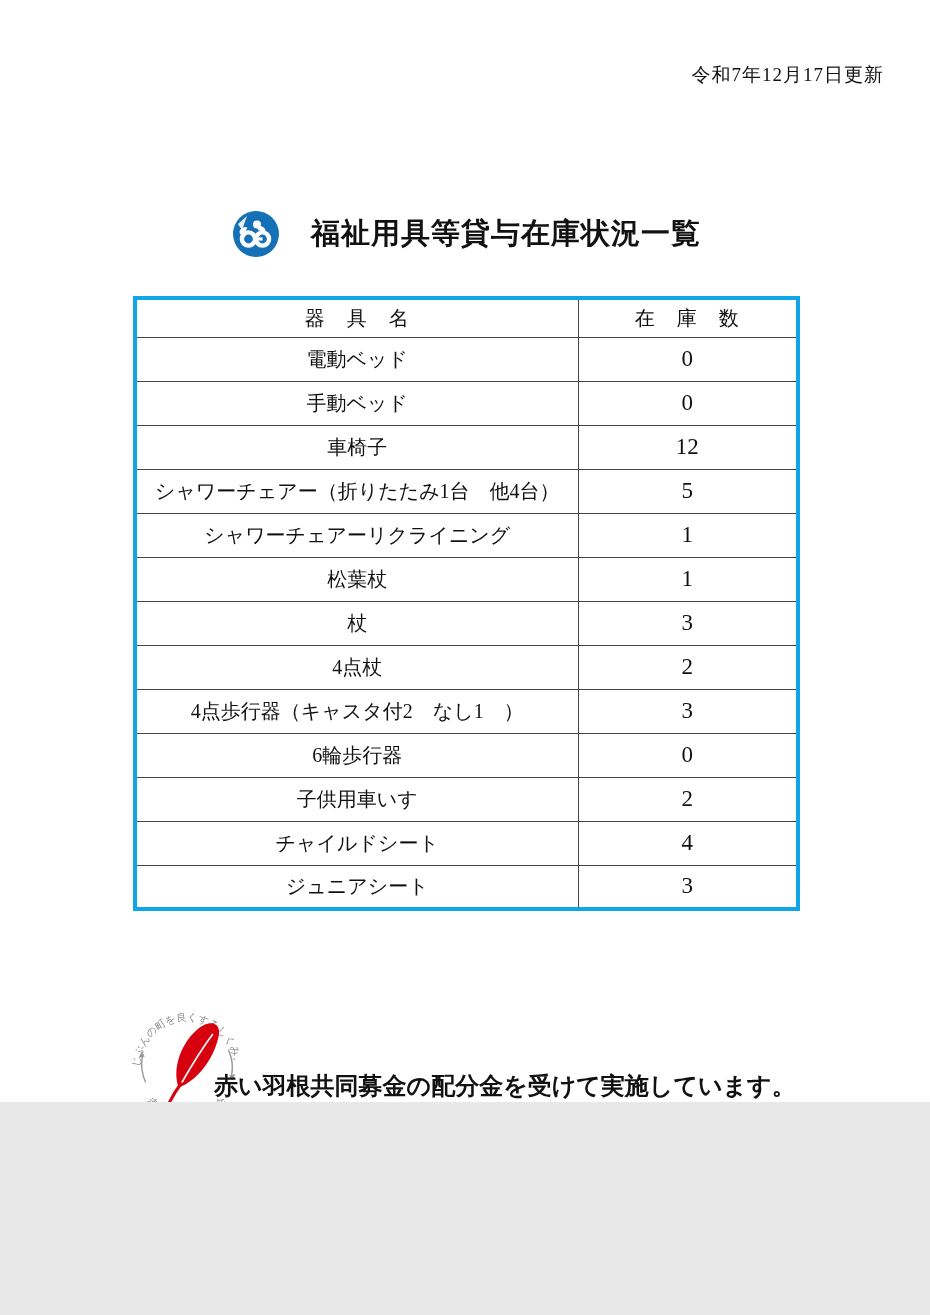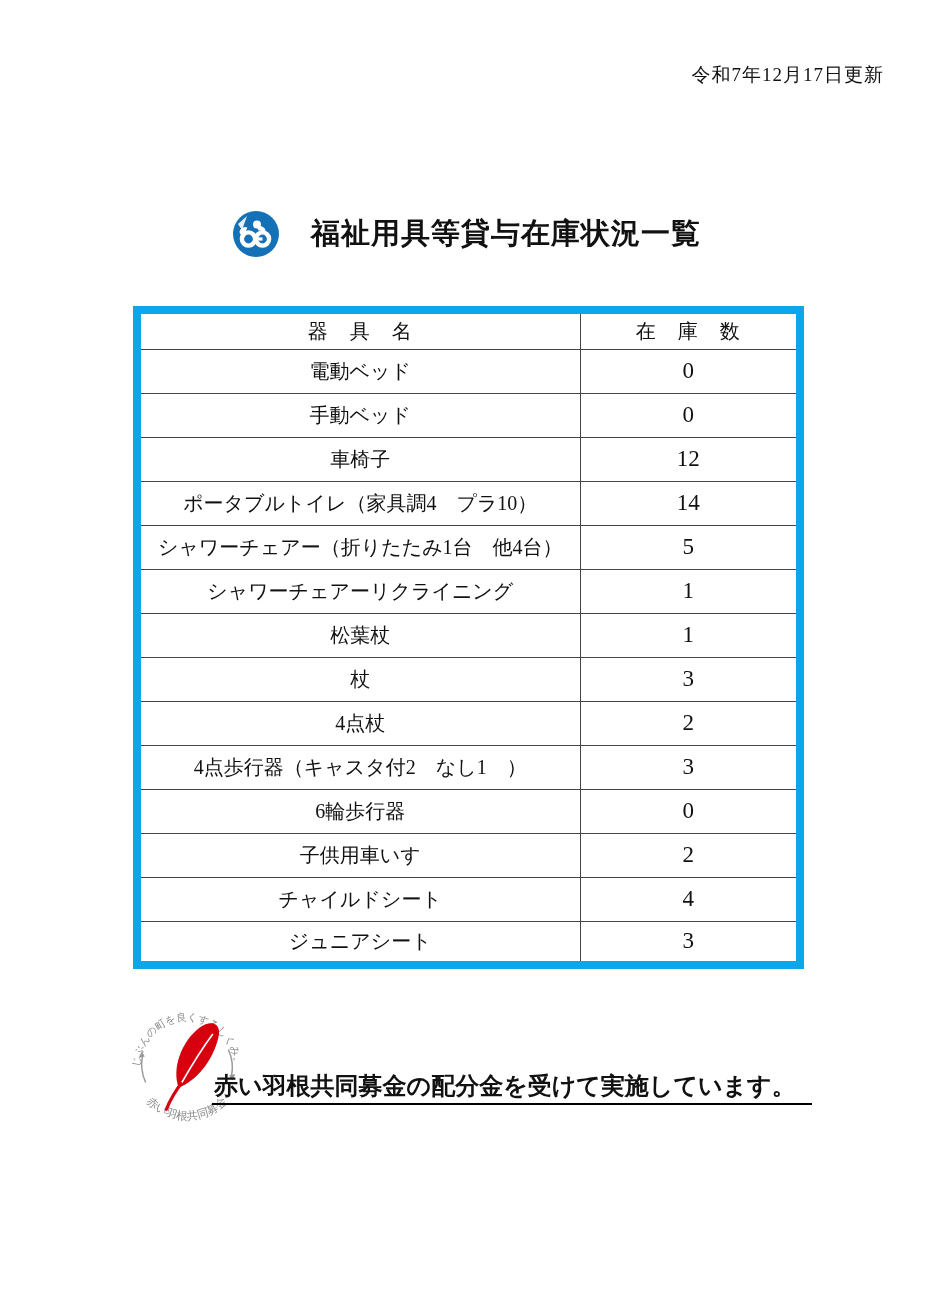--- a/index.html
+++ b/index.html
@@ -1,36 +1,36 @@
 <!DOCTYPE html>
 <html><head>
 <meta charset="utf-8">
 <style>
   html,body { margin:0; padding:0; background:#e8e8e8; }
   .page {
-    position:relative; width:930px; height:1315px; margin:0 auto;
+    position:relative; width:930px; height:1102px; margin:0 auto;
     background:#ffffff; overflow:hidden;
     font-family:"Liberation Serif","DejaVu Serif",serif; color:#111;
   }
   .update-date {
     position:absolute; top:62px; right:46px;
     font-size:19px; letter-spacing:1px; white-space:nowrap;
   }
   .title-row {
     position:absolute; left:232px; top:210px;
     display:flex; align-items:center; gap:31px;
   }
   .org-logo { width:48px; height:48px; flex:0 0 auto; }
   .page-title {
     margin:0; font-size:29px; font-weight:bold; letter-spacing:1px; white-space:nowrap;
   }
   table.inv {
-    position:absolute; left:133px; top:306px; width:663px;
+    position:absolute; left:133px; top:296px; width:663px;
     border-collapse:collapse; table-layout:fixed;
-    border:8px solid #0ea5e9;
+    border:4px solid #0ea5e9;
   }
   table.inv th, table.inv td {
     border:1.8px solid #454545;
     text-align:center; vertical-align:middle;
     padding:0; overflow:hidden; white-space:nowrap;
   }
   table.inv thead tr { height:39px; }
   table.inv tbody tr { height:44px; }
   th.col-item, th.col-stock { font-weight:normal; font-size:20px; letter-spacing:1px; }
   td.item-cell  { font-size:20px; }
@@ -93,24 +93,20 @@
       <td class="item-cell">手動ベッド</td>
       <td class="stock-cell">0</td>
     </tr>
 
     <tr>
       <td class="item-cell">車椅子</td>
       <td class="stock-cell">12</td>
     </tr>
 
 
-    <tr>
-      <td class="item-cell">ポータブルトイレ（家具調4　プラ10）</td>
-      <td class="stock-cell">14</td>
-    </tr>
 
     <tr>
       <td class="item-cell">シャワーチェアー（折りたたみ1台　他4台）</td>
       <td class="stock-cell">5</td>
     </tr>
 
     <tr>
       <td class="item-cell">シャワーチェアーリクライニング</td>
       <td class="stock-cell">1</td>
     </tr>

